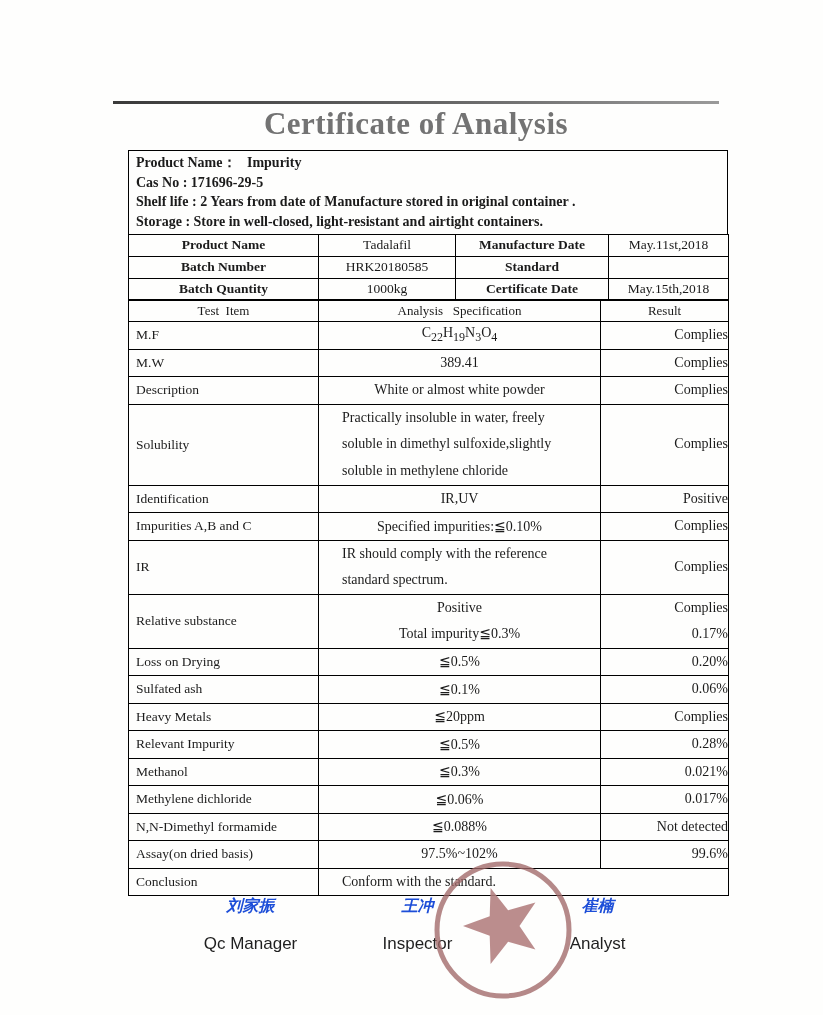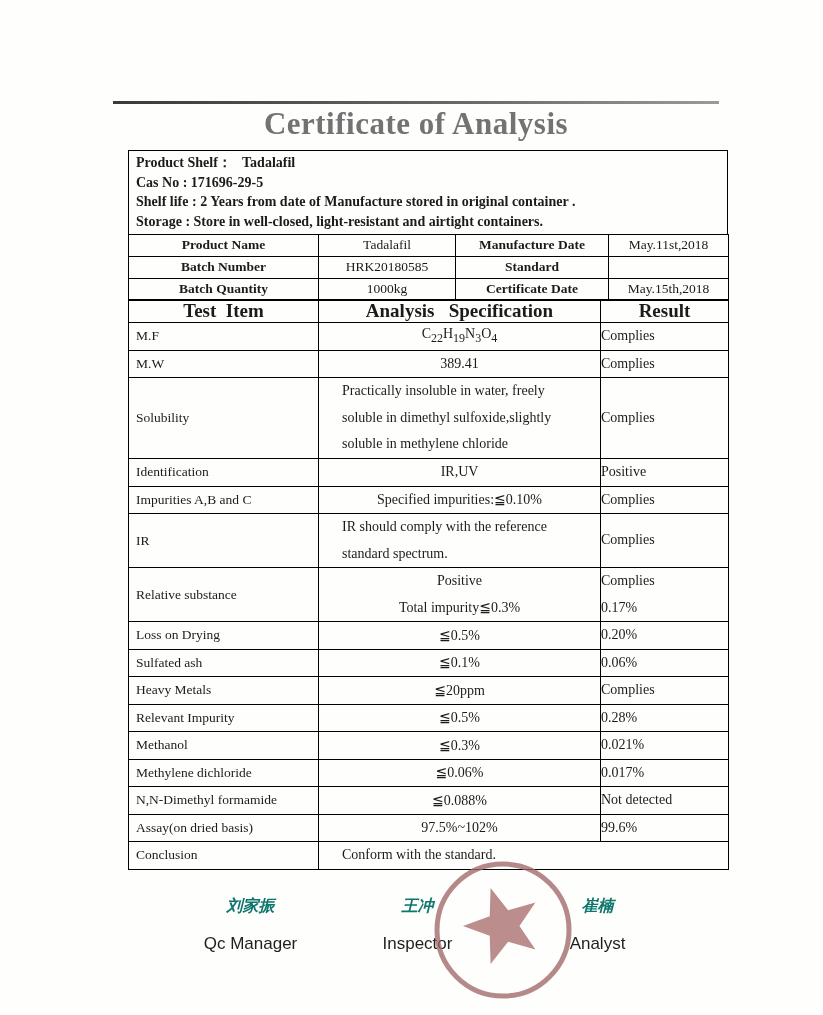--- a/index.html
+++ b/index.html
@@ -18,54 +18,54 @@
 
   .info-box { border:1.5px solid #000; padding:2px 7px 3px 7px; background:transparent; }
   .info-line { font-weight:bold; font-size:14px; line-height:19.5px; white-space:pre-wrap; }
 
   table { border-collapse:collapse; table-layout:fixed; width:600px; margin-top:-1.5px; }
   td,th { border:1.5px solid #000; font-size:13.5px; vertical-align:middle; padding:0; }
 
   #info-table td { height:22px; text-align:center; }
   #info-table td.lbl { font-weight:bold;margin-top:12px; }
 
-  #test-table th { height:22px; font-weight:bold; text-align:center; white-space:pre; font-size:19px; }
+  #test-table th { height:22px; font-weight:normal; text-align:center; white-space:pre; font-size:13px; }
   #test-table td.c-item { text-align:left; padding-left:7px; font-size:13.5px; }
   #test-table td.c-spec { text-align:center; font-size:14px; }
   #test-table td.c-spec.left { text-align:left; padding-left:23px; }
-  #test-table td.c-res  { text-align:left; font-size:14px; }
+  #test-table td.c-res  { text-align:right; font-size:14px; }
   .line { line-height:26.5px; }
   .one .line { line-height:normal; }
   sub.fsub { font-size:12px;text-align:right; }
 
   .signatures { position:absolute; left:0; top:896px; width:823px; height:80px; }
   .sig-col { position:absolute; text-align:center; }
   .sig-col.s0 { left:168px; width:165px; }
   .sig-col.s1 { left:345px; width:145px; }
   .sig-col.s2 { left:515px; width:165px; }
   .sig-name { font-size:16px; font-weight:bold; font-style:italic; height:30px;
-              font-family:"Liberation Serif","DejaVu Serif",serif; color:#0f766e; }
+              font-family:"Liberation Serif","DejaVu Serif",serif; color:#1d4ed8; }
   .sig-title { margin-top:8px; font-size:17px; color:#1f1f1f;
                font-family:"Liberation Sans","DejaVu Sans",sans-serif; }
 
   .stamp { position:absolute; left:423px; top:848px; width:164px; height:164px; pointer-events:none; }
 </style>
 </head>
 <body>
 
 <div class="page">
 
   <div class="top-rule"></div>
 
   <h1 class="doc-title">Certificate of Analysis</h1>
 
   <div class="doc">
 
     <div class="info-box">
-      <div class="info-line">Product Shelf：   Tadalafil</div>
+      <div class="info-line">Product Name：   Impurity</div>
       <div class="info-line">Cas No : 171696-29-5</div>
       <div class="info-line">Shelf life : 2 Years from date of Manufacture stored in original container .</div>
       <div class="info-line">Storage : Store in well-closed, light-resistant and airtight containers.</div>
     </div>
 
     <table id="info-table">
       <colgroup>
           <col style="width:190px">
           <col style="width:137px">
           <col style="width:153px">
@@ -116,20 +116,29 @@
           </tr>
           <tr style="height: 27.5px;">
             <td class="c-item">M.W</td>
             <td class="c-spec one">
               <div class="line">389.41</div>
             </td>
             <td class="c-res one">
               <div class="line">Complies</div>
             </td>
           </tr>
+          <tr style="height: 27.5px;">
+            <td class="c-item">Description</td>
+            <td class="c-spec one">
+              <div class="line">White or almost white powder</div>
+            </td>
+            <td class="c-res one">
+              <div class="line">Complies</div>
+            </td>
+          </tr>
           <tr style="height: 81px;">
             <td class="c-item">Solubility</td>
             <td class="c-spec left">
               <div class="line">Practically insoluble in water, freely</div>
               <div class="line">soluble in dimethyl sulfoxide,slightly</div>
               <div class="line">soluble in methylene chloride</div>
             </td>
             <td class="c-res">
               <div class="line">Complies</div>
             </td>

